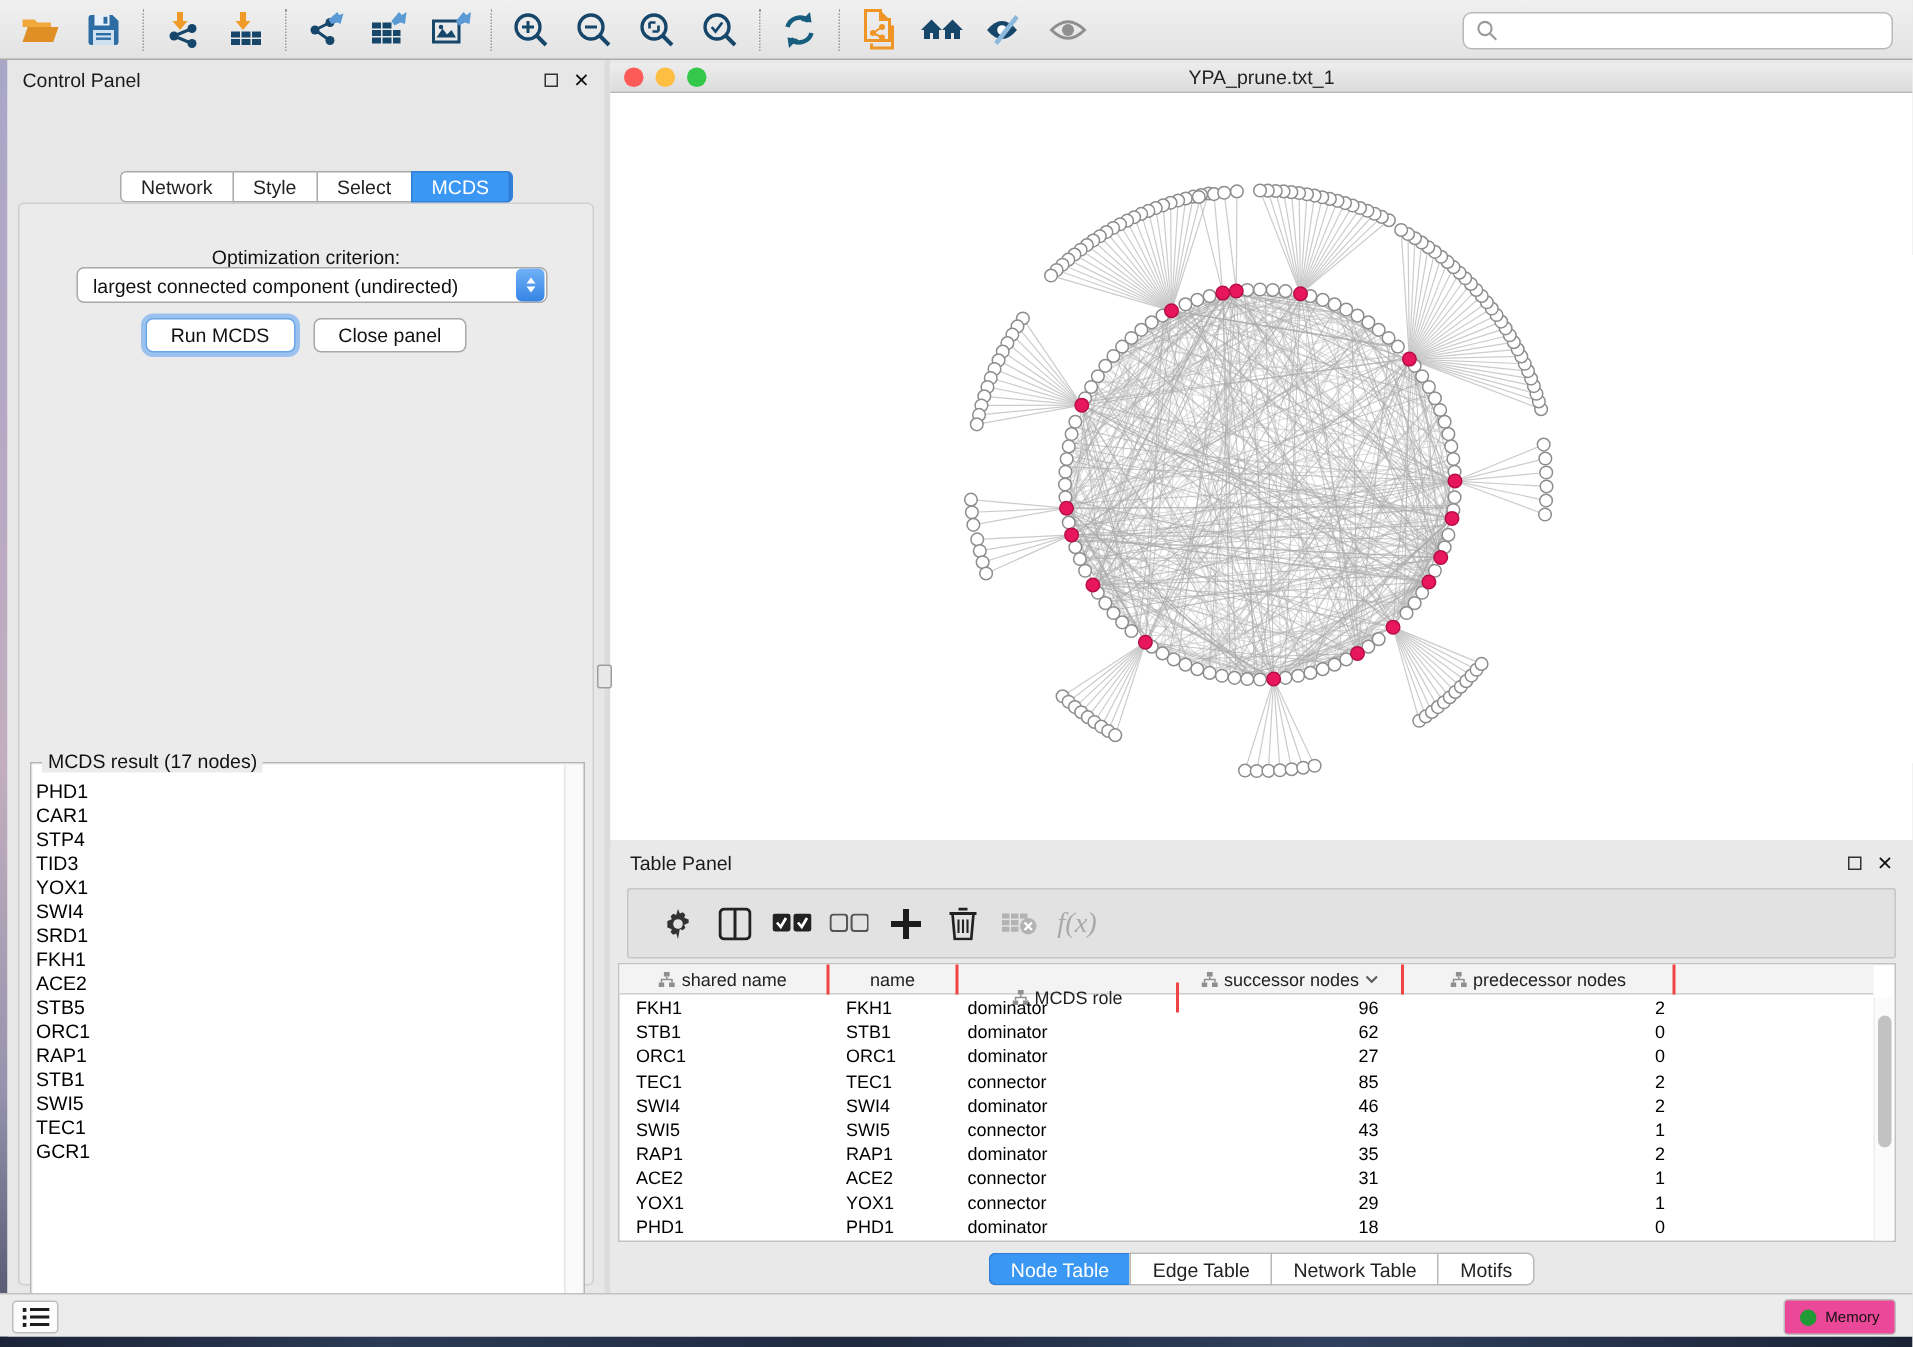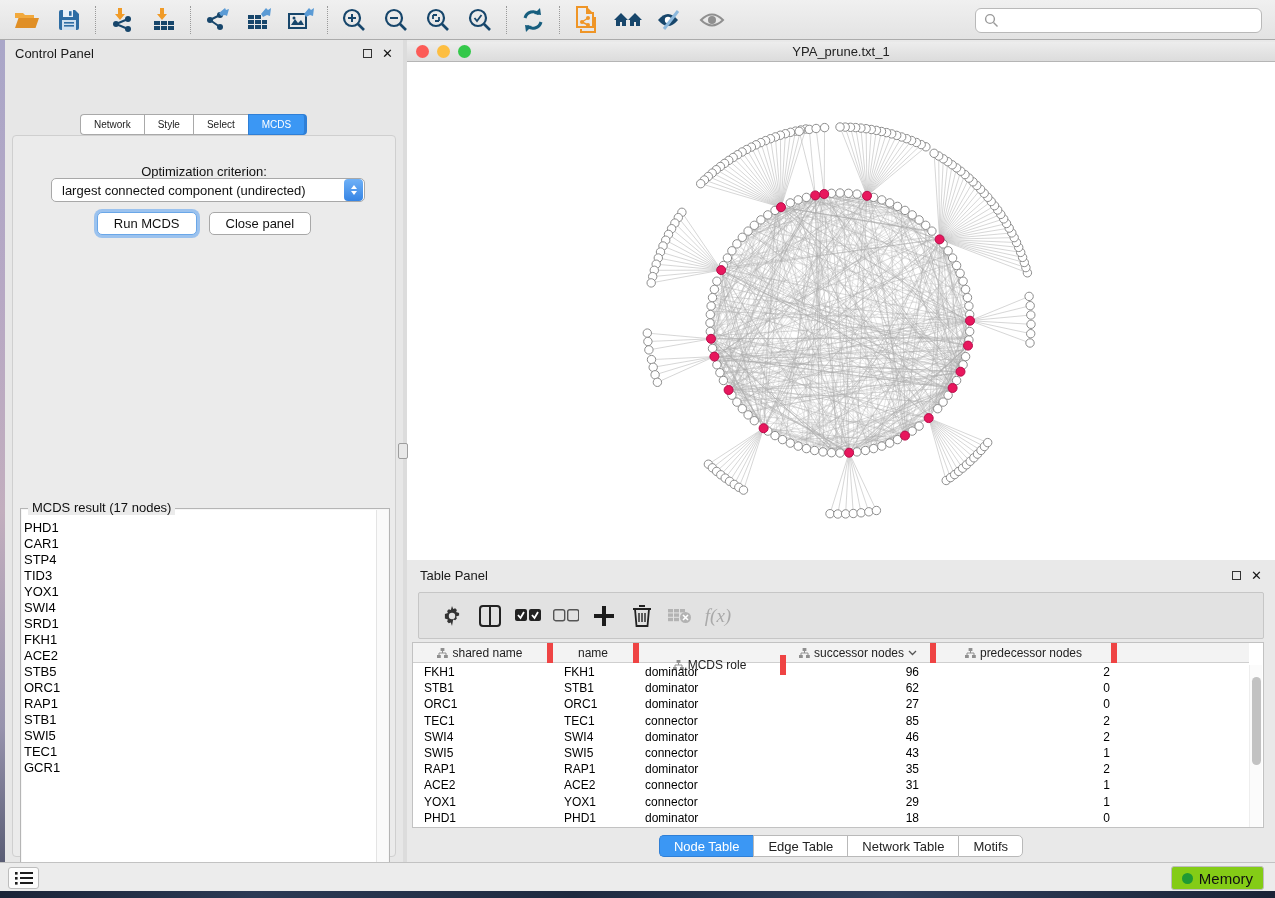--- a/index.html
+++ b/index.html
@@ -26,21 +26,21 @@
   .control-panel { position:absolute; left:5px; top:40px; width:398px; height:822px; background:#e7e7e7; }
   .panel-titlebar { height:26px; display:flex; align-items:center; padding:0 10px; }
   .panel-title { font-size:13px; color:#1a1a1a; }
   .panel-title-icons { margin-left:auto; display:flex; align-items:center; gap:10px; }
   .float-icon { width:9px; height:9px; border:1.5px solid #333; display:inline-block; }
   .close-x { font-size:13px; font-weight:bold; color:#111; line-height:1; }
 
   .cp-content { position:absolute; left:7px; top:95px; width:384px; height:722px;
     background:#ebebeb; border:1px solid #cfcfcf; border-radius:4px; }
   .cp-tabs { position:absolute; left:75px; top:74px; display:flex; z-index:3; }
-  .cp-tab { height:21px; font-size:10px; color:#222; background:#fff; border:1px solid #a9a9a9;
+  .cp-tab { height:21px; font-size:13px; color:#222; background:#fff; border:1px solid #a9a9a9;
     border-right:none; display:flex; align-items:center; justify-content:center; padding:0 13px; }
   .cp-tab:first-child { border-radius:4px 0 0 4px; }
   .cp-tab:last-child { border-right:3px solid #0f172a; border-radius:0 4px 4px 0; }
   .cp-tab.selected { background:#3b97f4; border-color:#2f7fd6; color:#fff; }
 
   .opt-label { position:absolute; left:0; top:28px; width:100%; text-align:center; font-size:13px; color:#111; }
   .criterion { position:absolute; left:38px; top:42px; width:314px; height:24px; background:#fff;
     border:1px solid #a8a8a8; border-radius:5px; display:flex; align-items:center; font-size:13px; color:#111;
     padding-left:10px; }
   .criterion .stepper { margin-left:auto; width:19px; height:22px; border-radius:4px;
@@ -75,40 +75,40 @@
   
   .table-panel { position:absolute; left:407px; top:562px; width:868px; height:300px; background:#e9e9e9; }
   .tp-toolbar { position:absolute; left:11px; top:30px; width:846px; height:47px; background:#e2e2e2;
     border:1px solid #c6c6c6; border-radius:2px; display:flex; align-items:center; padding-left:14px; gap:0; }
   .tp-btn { width:38px; height:36px; display:flex; align-items:center; justify-content:center; }
   .fx { font-family:"Liberation Serif","DejaVu Serif",serif; font-style:italic; font-size:19px; color:#a9a9a9; }
 
   .ntable { position:absolute; left:5px; top:80px; width:852px; height:186px; background:#fff; border:1px solid #c2c2c2; }
   .thead { position:absolute; left:0; top:0; height:20px; width:836px; background:#f3f3f3; border-bottom:1px solid #cfcfcf; display:flex; }
   .th { font-size:12px; color:#222; display:flex; align-items:center; justify-content:center; gap:4px;
-    border-right:6px solid #ef4444; height:20px; position:relative; }
+    border-right:2px solid #ef4444; height:20px; position:relative; }
   .tbody { position:absolute; left:0; top:21px; width:836px; }
   .tr { display:flex; height:16.2px; align-items:center; }
   .td { font-size:12px; color:#000; white-space:nowrap; overflow:hidden; }
   .tscroll { position:absolute; right:1px; top:22px; width:13px; height:162px; background:#fbfbfb; border-left:1px solid #eee; }
   .tthumb { position:absolute; left:2px; top:12px; width:9px; height:88px; background:#c2c2c2; border-radius:5px; }
 
   .bottom-tabs { position:absolute; left:0; top:273px; width:100%; display:flex; justify-content:center; }
   .btab { height:22px; font-size:13px; color:#222; background:#fff; border:1px solid #b9b9b9; border-right:none;
     display:flex; align-items:center; padding:0 14px; }
   .btab:first-child { border-radius:5px 0 0 5px; }
   .btab:last-child { border-right:1px solid #b9b9b9; border-radius:0 5px 5px 0; }
   .btab.selected { background:#3b97f4; border-color:#2f7fd6; color:#fff; }
 
   
   .statusbar { position:absolute; left:0; top:862px; width:1275px; height:29px; background:#ececec; border-top:1px solid #c2c2c2; }
   .list-btn { position:absolute; left:8px; top:4px; width:31px; height:22px; background:#fcfcfc; border:1px solid #bdbdbd; border-radius:3px;
     display:flex; align-items:center; justify-content:center; }
-  .mem-btn { position:absolute; right:11px; top:3px; height:24px; background:#84cc16; border:1px solid #bdbdbd; border-radius:3px;
-    display:flex; align-items:center; gap:6px; padding:0 10px; font-size:15px; color:#111; }
+  .mem-btn { position:absolute; right:11px; top:3px; height:24px; background:#ec4899; border:1px solid #bdbdbd; border-radius:3px;
+    display:flex; align-items:center; gap:6px; padding:0 10px; font-size:10px; color:#111; }
   .mem-dot { width:11px; height:11px; border-radius:50%; background:#1f9a34; }
 </style>
 </head>
 <body>
 
 <div class="toolbar">
   <div class="tbtn">
     <svg width="26" height="22" viewBox="0 0 26 22">
         <path d="M1 4h8l2 2h9v3H1z" fill="#f2a93c"></path>
         <path d="M1 19l3.5-10H25l-3.5 10z" fill="#e08f26"></path>

